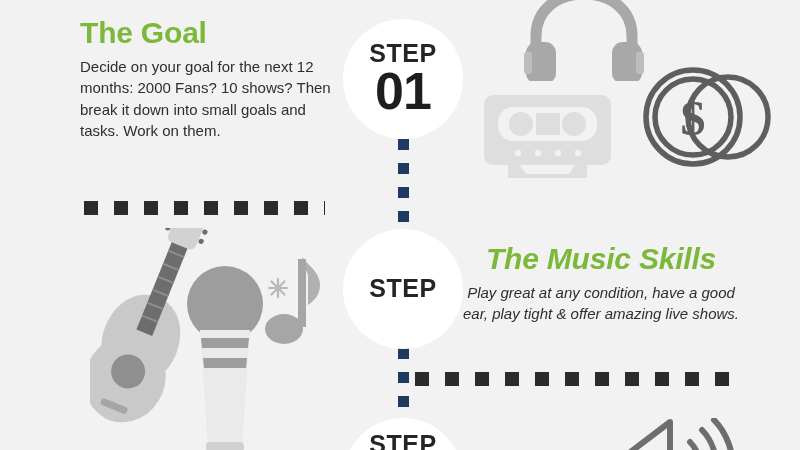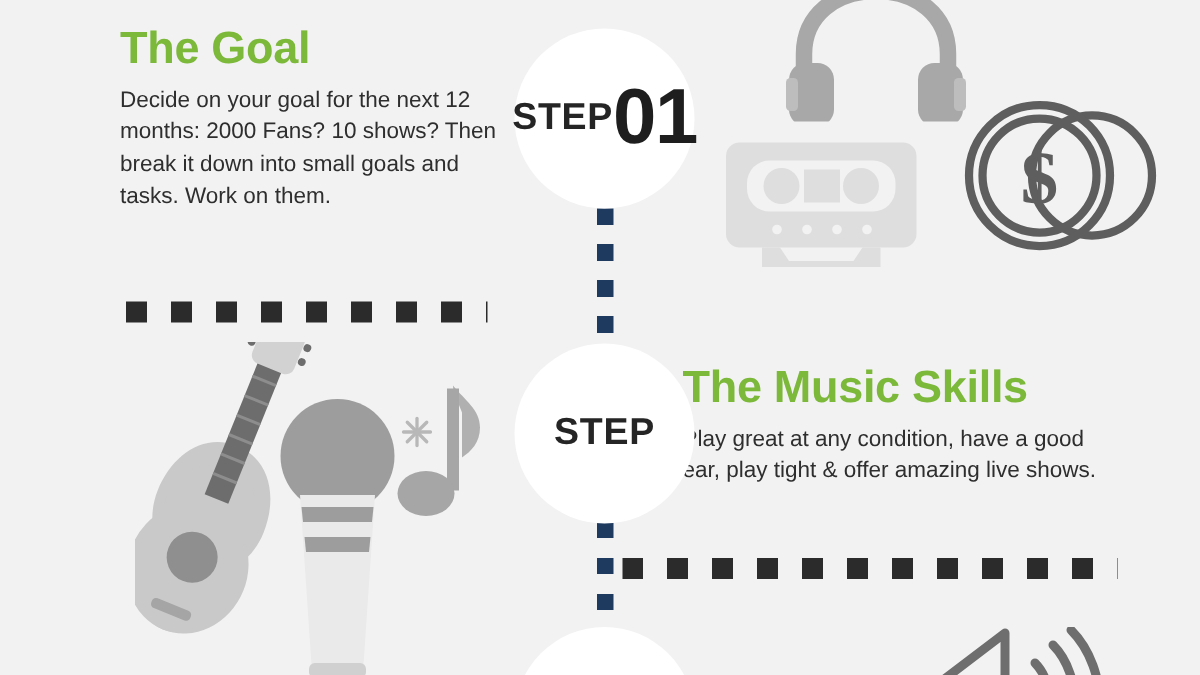--- a/index.html
+++ b/index.html
@@ -48,21 +48,21 @@
   }
 
   
   .step-circle {
     position: absolute;
     width: 120px;
     height: 120px;
     border-radius: 50%;
     background: #ffffff;
     display: flex;
-    flex-direction: row;
+    flex-direction: column;
     align-items: center;
     justify-content: center;
     z-index: 5;
   }
   .step-word {
     font-size: 25px;
     font-weight: bold;
     color: #252525;
     letter-spacing: 0.5px;
     line-height: 1;
@@ -88,21 +88,21 @@
     line-height: 1.1;
     margin: 0 0 7px 0;
     letter-spacing: -0.2px;
   }
   .block-body {
     color: #2e2e2e;
     font-size: 15px;
     line-height: 1.42;
     margin: 0;
   }
-  .align-right { text-align: left; }
+  .align-right { text-align: center; font-style: italic; }
   .align-left  { text-align: left; }
 </style>
 </head>
 <body>
 
 <div id="canvas">
 
   <div class="illus" style="left:480px; top:85px;">
     <svg width="135" height="100" viewBox="0 0 135 100">
       <g fill="#dedede">

